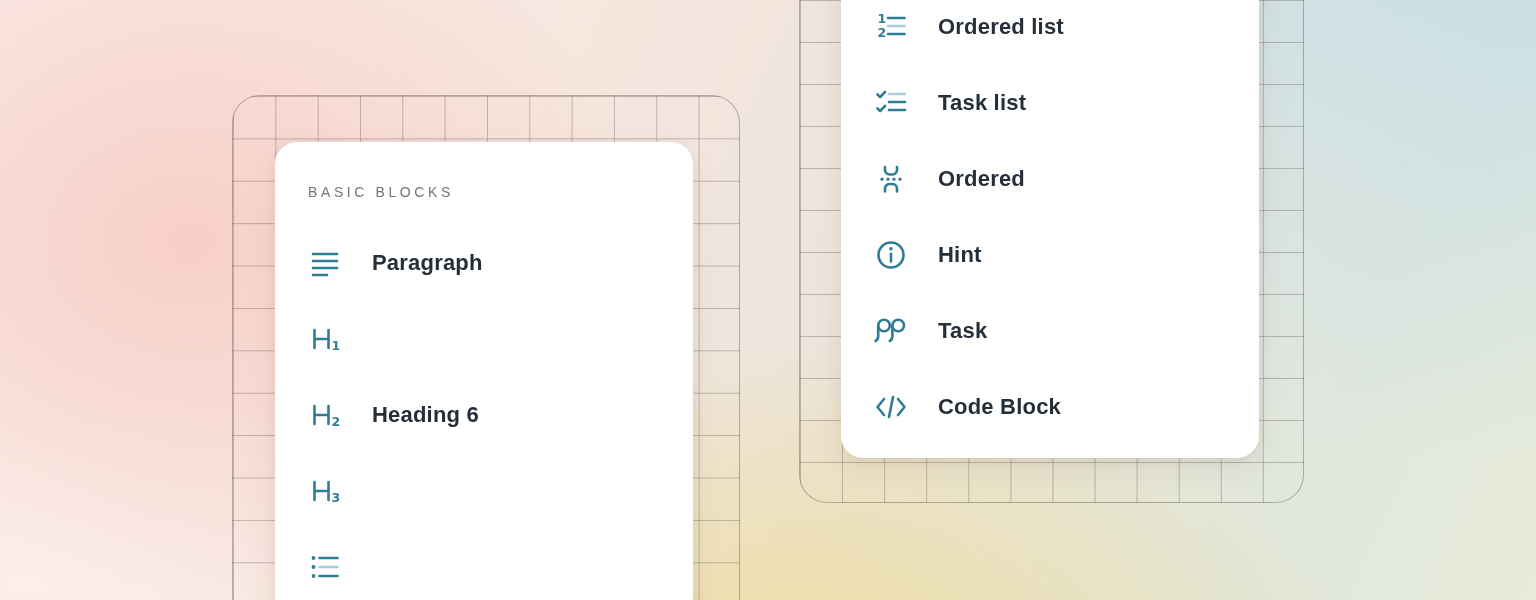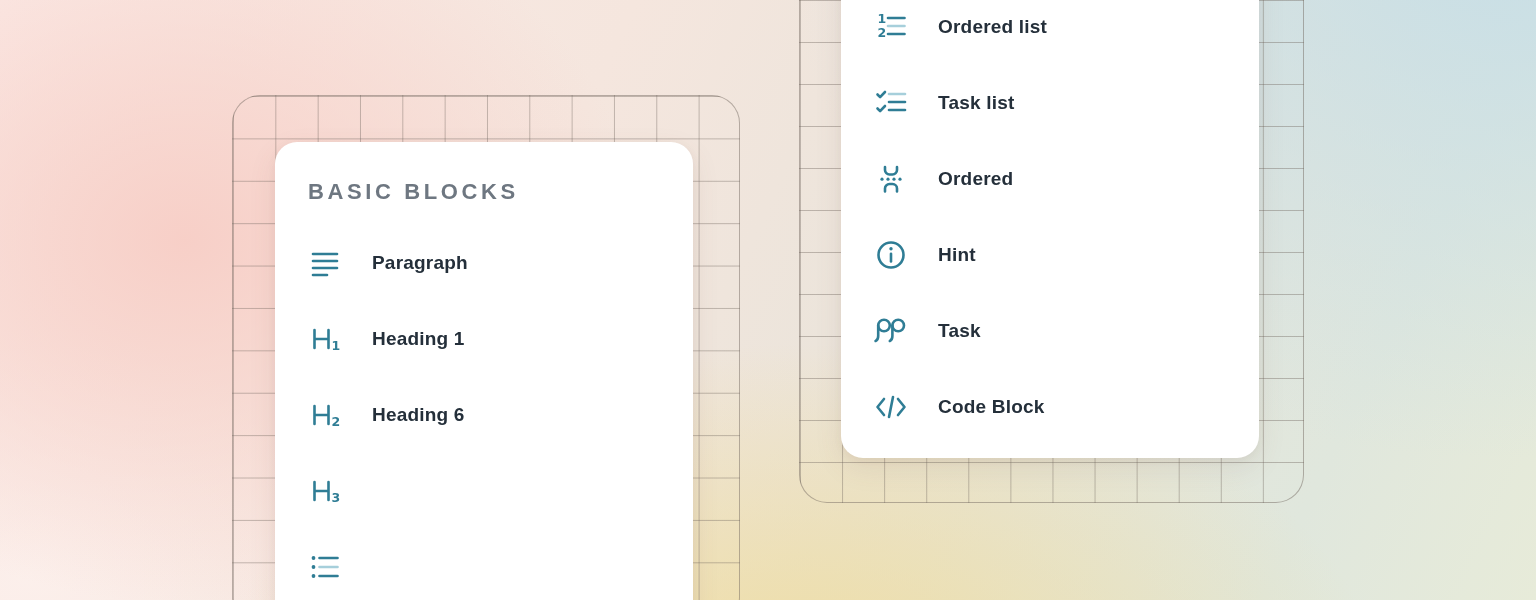--- a/index.html
+++ b/index.html
@@ -32,33 +32,33 @@
     background-size:42.08px 42px;
   }
   .panel{
     position:absolute;background:#ffffff;border-radius:22px;
     box-shadow:0 10px 28px rgba(120,80,70,0.10), 0 2px 8px rgba(120,80,70,0.06);
   }
   .panel-left{left:275px;top:142px;width:418px;height:485px;}
   .panel-right{left:841px;top:-49px;width:418px;height:507px;}
   .section-label{
     margin:30px 0 0 33px;height:40px;line-height:40px;
-    font-size:22px;font-weight:700;letter-spacing:3.6px;
+    font-size:14px;font-weight:400;letter-spacing:3.6px;
     color:var(--section);
   }
   .panel-left .items{margin-top:13px;}
   .panel-right .items{padding-top:38px;}
   .item{
     height:76px;display:flex;align-items:center;
     padding-left:33px;gap:30px;cursor:pointer;
   }
   .icon{width:34px;height:34px;flex:0 0 34px;display:inline-block;}
   .icon svg{width:34px;height:34px;display:block;stroke-linecap:round;stroke-linejoin:round;stroke-width:2.6;}
   .label{
-    font-size:19px;font-weight:700;letter-spacing:0.2px;
+    font-size:22px;font-weight:700;letter-spacing:0.2px;
     color:var(--labelc);
   }
   .s{stroke:var(--p);fill:none;}
   .l{stroke:var(--sec);fill:none;}
   .f{fill:var(--p);stroke:none;}
   .t{fill:var(--p);stroke:none;font:700 12.5px "DejaVu Sans",sans-serif;}
 </style>
 </head>
 <body>
 
@@ -80,21 +80,20 @@
           </span>
           <span class="label">Paragraph</span>
         </div>
         <div class="item">
           <span class="icon">
             <svg viewBox="0 0 34 34">
               <path class="s" d="M6.5 8 V26 M20.5 8 V26 M6.5 17 H20.5"></path>
               <text class="t" x="23.5" y="28">1</text>
             </svg>
           </span>
-          <span class="label">Heading 1</span>
         </div>
         <div class="item">
           <span class="icon">
             <svg viewBox="0 0 34 34">
               <path class="s" d="M6.5 8 V26 M20.5 8 V26 M6.5 17 H20.5"></path>
               <text class="t" x="23.5" y="28">2</text>
             </svg>
           </span>
           <span class="label">Heading 6</span>
         </div>

